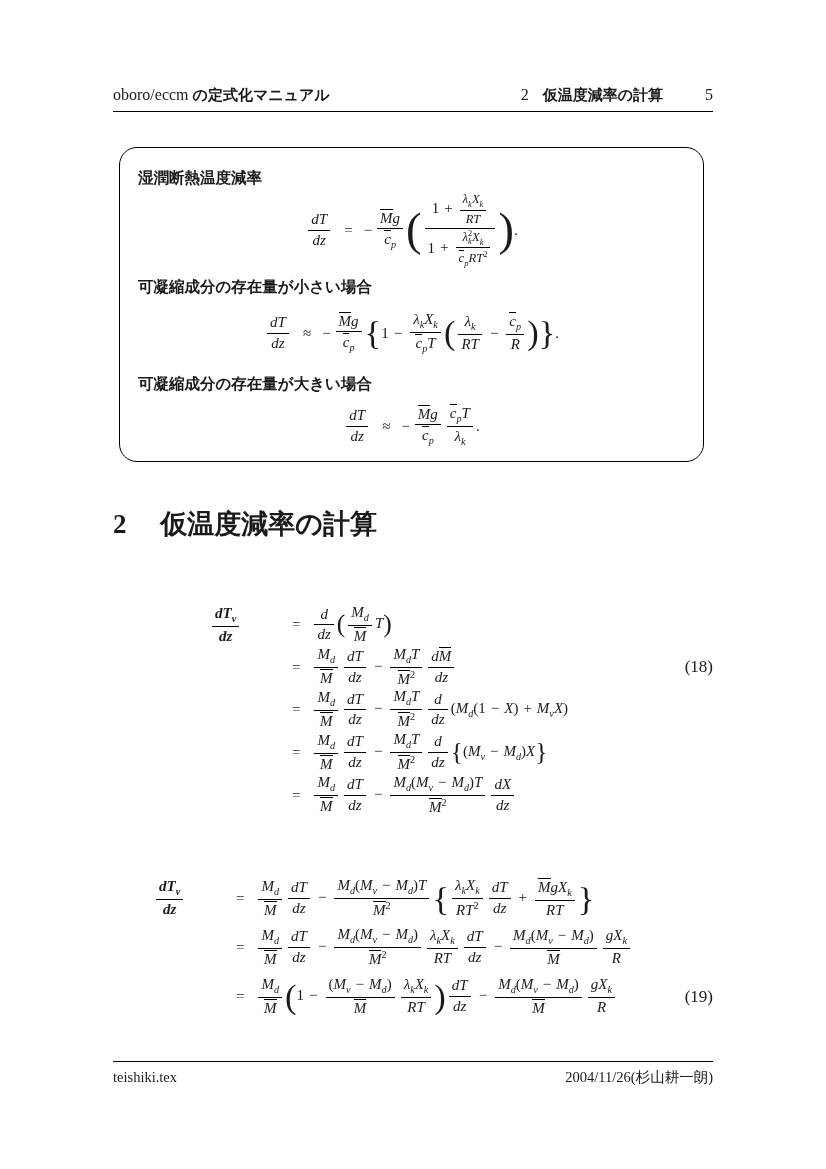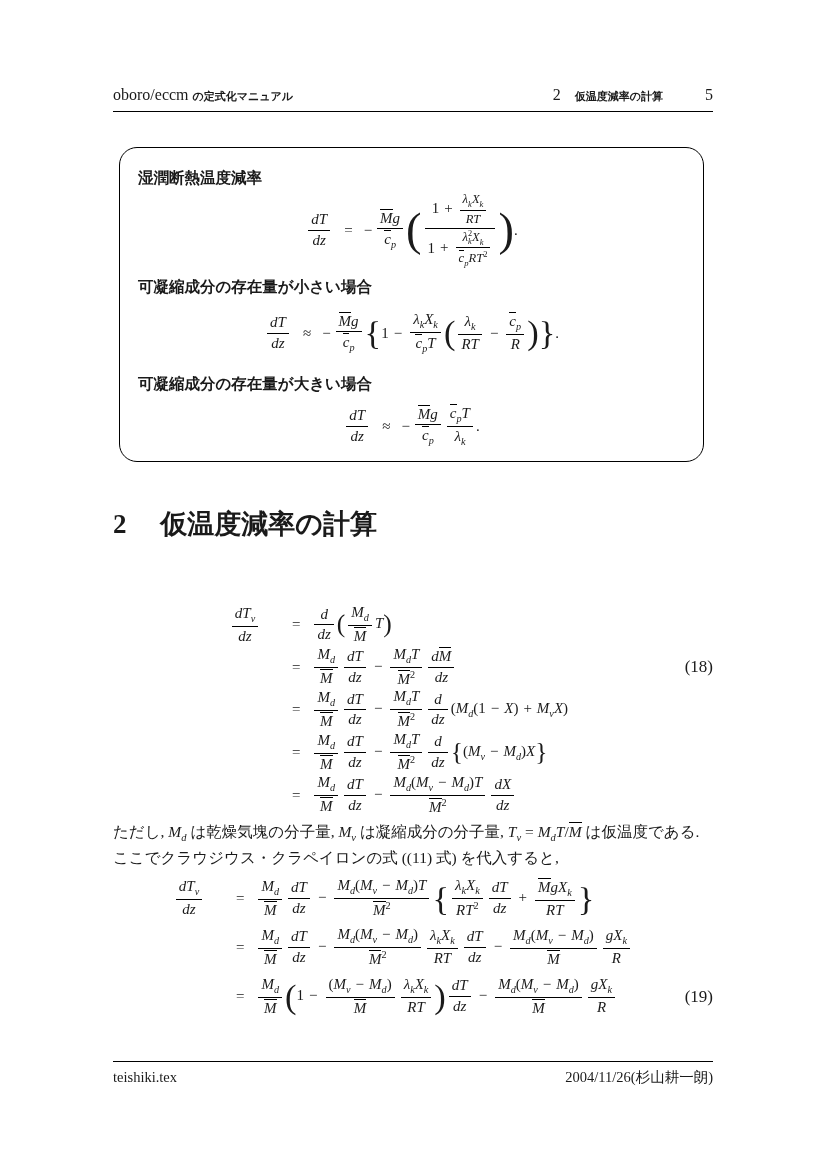--- a/index.html
+++ b/index.html
@@ -6,21 +6,21 @@
   body {
     width:826px; height:1169px; background:#ffffff; color:#1a1a1a;
     font-family:"Liberation Serif","DejaVu Serif",serif;
     position:relative; overflow:hidden;
   }
   .page { position:absolute; left:0; top:0; width:826px; height:1169px; }
 
   
   .header { position:absolute; left:113px; top:86px; width:600px;
             display:flex; align-items:baseline; font-size:16px; }
-  .hdr-jp { font-family:"Liberation Sans","DejaVu Sans",sans-serif; font-weight:700; font-size:11px; }
+  .hdr-jp { font-family:"Liberation Sans","DejaVu Sans",sans-serif; font-weight:700; font-size:15px; }
   .hdr-right { margin-left:auto; display:flex; align-items:baseline; }
   .hdr-secnum { margin-right:14px; }
   .hdr-page { margin-left:42px; }
   .rule { position:absolute; left:113px; width:600px; border-top:1.4px solid #000; }
   .header-rule { top:111px; }
   .footer-rule { top:1061px; }
   .footer { position:absolute; left:113px; top:1068px; width:600px;
             display:flex; align-items:baseline; font-size:14.5px; }
   .footer-right { margin-left:auto; }
 
@@ -61,21 +61,21 @@
   .ss { display:inline-flex; flex-direction:column; vertical-align:middle;
         line-height:0.9; font-size:0.66em; text-align:left; }
 
   
   .equation { position:absolute; left:113px; width:600px; }
   .eq18 { top:604px; }
   .eq19 { top:874px; }
   .eqline { display:flex; align-items:center; }
   .eq18 .eqline { min-height:41px; }
   .eq19 .eqline { min-height:49px; }
-  .lhs { width:72px; display:flex; justify-content:center; }
+  .lhs { width:72px; display:flex; justify-content:flex-start;font-weight:bold; }
   .eq18 .lhs { margin-left:96px; }
   .eq19 .lhs { margin-left:40px; }
   .rhs { display:block; }
   .eqtag { margin-left:auto; font-size:17px; }
 </style>
 </head>
 <body>
 
 <div class="page">
 
@@ -167,21 +167,20 @@
       <div class="rel">=</div>
       <div class="rhs math"><span class="fr"><span class="fn"><i>M<sub>d</sub></i></span><span class="fd"><span class="ov"><i>M</i></span></span></span><span class="fr"><span class="fn"><i>dT</i></span><span class="fd"><i>dz</i></span></span><span class="op">−</span><span class="fr"><span class="fn"><i>M<sub>d</sub>T</i></span><span class="fd"><span class="ov"><i>M</i></span><sup>2</sup></span></span><span class="fr"><span class="fn"><i>d</i></span><span class="fd"><i>dz</i></span></span><span class="d1">{</span>(<i>M<sub>v</sub></i><span class="op">−</span><i>M<sub>d</sub></i>)<i>X</i><span class="d1">}</span></div>
     </div>
     <div class="eqline">
       <div class="lhs"></div>
       <div class="rel">=</div>
       <div class="rhs math"><span class="fr"><span class="fn"><i>M<sub>d</sub></i></span><span class="fd"><span class="ov"><i>M</i></span></span></span><span class="fr"><span class="fn"><i>dT</i></span><span class="fd"><i>dz</i></span></span><span class="op">−</span><span class="fr"><span class="fn"><i>M<sub>d</sub></i>(<i>M<sub>v</sub></i><span class="op">−</span><i>M<sub>d</sub></i>)<i>T</i></span><span class="fd"><span class="ov"><i>M</i></span><sup>2</sup></span></span><span class="fr"><span class="fn"><i>dX</i></span><span class="fd"><i>dz</i></span></span></div>
     </div>
   </div>
 
-  <div class="para para2">ただし, <i>M<sub>d</sub></i> は乾燥気塊の分子量, <i>M<sub>v</sub></i> は凝縮成分の分子量, <i>T<sub>v</sub></i> = <i>M<sub>d</sub>T</i>/<span class="ov"><i>M</i></span> は仮温度である. ここでクラウジウス・クラペイロンの式 ((11) 式) を代入すると,</div>
 
   <div class="equation eq19">
     <div class="eqline">
       <div class="lhs math">
           <span class="fr">
             <span class="fn"><i>dT<sub>v</sub></i></span>
             <span class="fd"><i>dz</i></span>
           </span>
         </div>
       <div class="rel">=</div>

